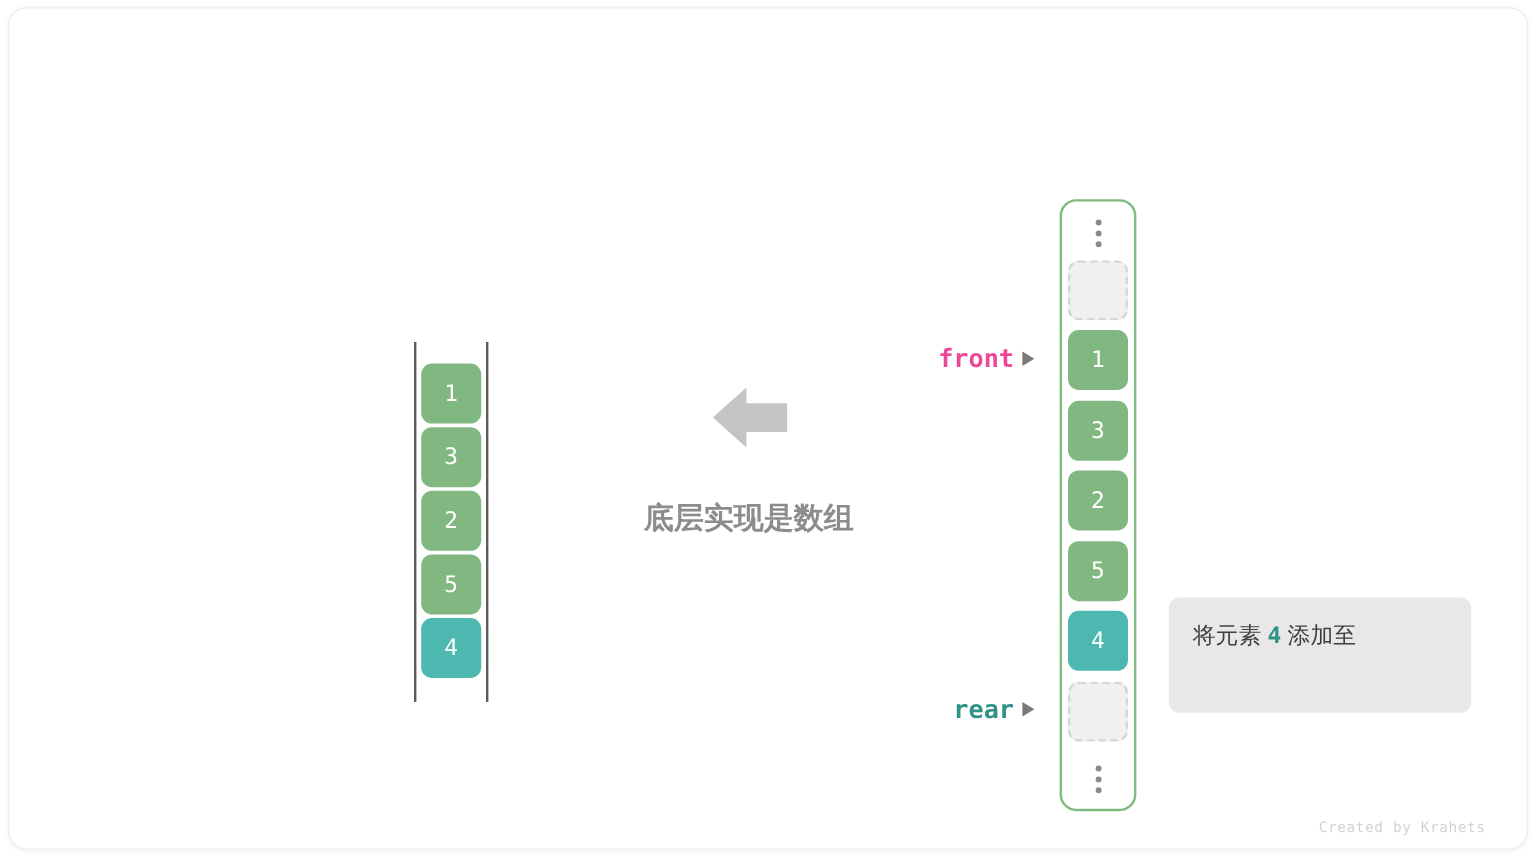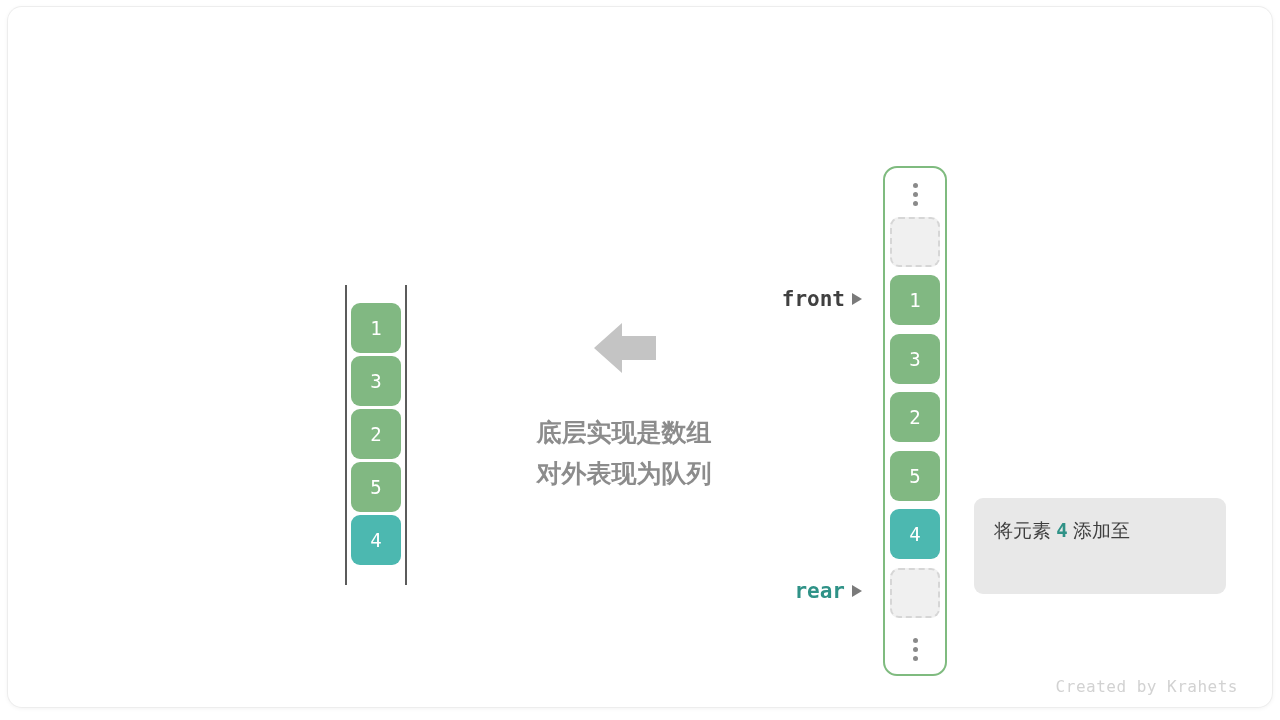--- a/index.html
+++ b/index.html
@@ -109,21 +109,21 @@
     font-size: 21px;
     font-weight: bold;
     white-space: nowrap;
   }
   .pointer .arrowhead {
     width: 0; height: 0;
     border-top: 6px solid transparent;
     border-bottom: 6px solid transparent;
     border-left: 10px solid #7a7a7a;
   }
-  #pointer-front { right: 418px; top: 287px; color: #404040; justify-content: space-between; }
+  #pointer-front { right: 418px; top: 287px; color: #ec4899; justify-content: space-between; }
   #pointer-rear  { right: 418px; top: 579px; color: #2f9287; }
 
   
   .callout {
     position: absolute;
     background: #e8e8e8;
     border-radius: 9px;
     color: #3f3f3f;
     box-sizing: border-box;
   }
@@ -173,21 +173,21 @@
     font-weight: bold;
     line-height: 41px;
   }
 
   #watermark {
     position: absolute;
     right: 42px;
     bottom: 24px;
     color: #d2d2d2;
     font-family: "DejaVu Sans Mono", "Liberation Mono", monospace;
-    font-size: 16px;
+    font-size: 12px;
     letter-spacing: 0.5px;
   }
 </style>
 </head>
 <body>
 
 <div id="canvas">
   <div class="card"></div>
 
 
@@ -201,21 +201,20 @@
     <div class="cell green" style="top:177px">5</div>
     <div class="cell teal" style="top:230px">4</div>
   </div>
 
   <svg id="big-arrow" width="62" height="56" viewBox="0 0 62 56">
     <polygon points="0,28 28,3 28,16 62,16 62,40 28,40 28,53" fill="#c4c4c4"></polygon>
   </svg>
 
   <div id="center-caption">
     <div>底层实现是数组</div>
-    <div>对外表现为队列</div>
   </div>
 
   <div class="pointer" id="pointer-front">
     <span>front</span>
     <span class="arrowhead"></span>
   </div>
   <div class="pointer" id="pointer-rear">
     <span>rear</span>
     <span class="arrowhead"></span>
   </div>

